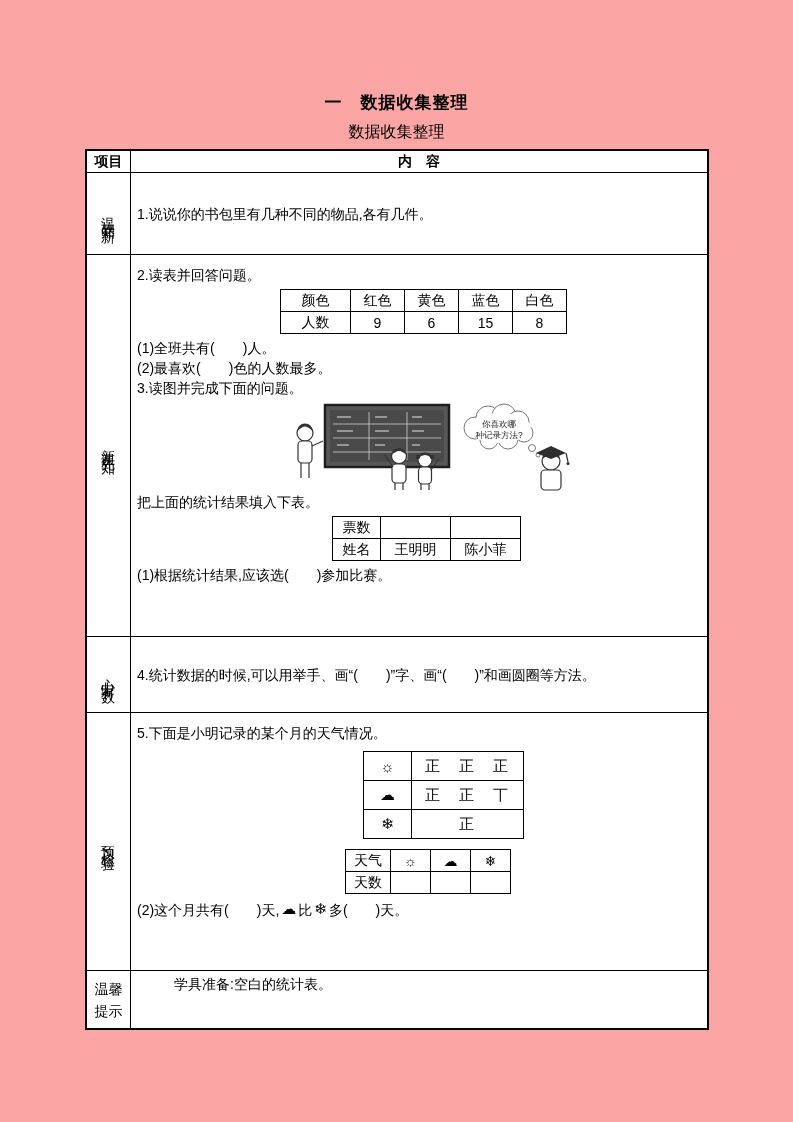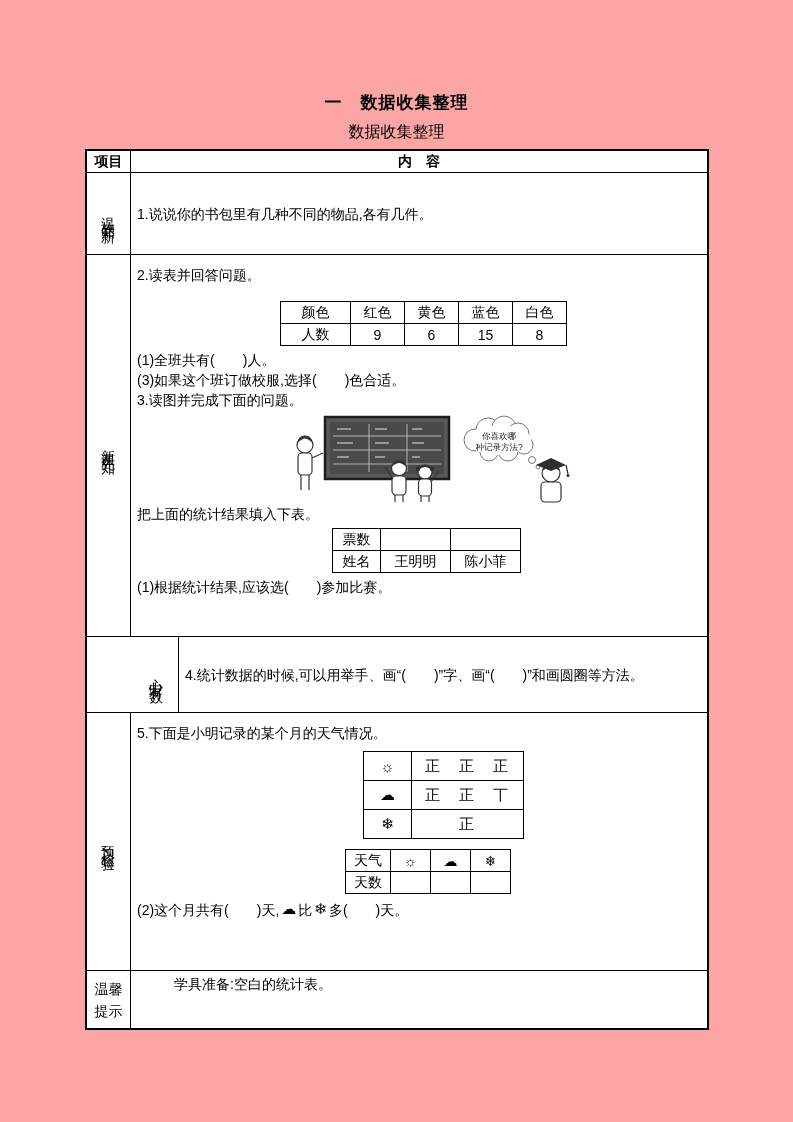--- a/index.html
+++ b/index.html
@@ -26,33 +26,33 @@
   .content-col { flex:1; min-width:0; font-size:14px; }
 
   .header-row { height:22px; }
   .header-row .label-col { font-weight:700; }
   .header-content { display:flex; align-items:center; justify-content:center; font-weight:700; }
 
   .vertical { writing-mode:vertical-lr; text-orientation:upright; letter-spacing:4px; }
 
   .row-review  { height:82px; }
   .row-new     { height:382px; }
-  .row-know    { height:76px;padding-left:48px; }
+  .row-know    { height:76px; }
   .row-preview { height:258px; }
   .row-tips    { height:57px; }
 
   .vcenter { display:flex; align-items:center; padding-left:6px; }
   .content-pad { padding:10px 8px 0 6px; }
 
   p.qline { margin:0; line-height:20px; }
 
   table.inner { border-collapse:collapse; background:#fff; }
   table.inner td { border:1px solid #000; text-align:center; font-size:14px; padding:0 4px; }
 
-  .color-table { margin:16px 0 4px 143px;padding-left:41px; }
+  .color-table { margin:4px 0 4px 143px;padding-left:41px; }
   .color-table td { height:22px; }
   .color-table td:nth-child(1) { width:70px; }
   .color-table td:nth-child(n+2) { width:54px; }
 
   .illu-wrap { margin:2px 0 0 152px; height:92px; }
 
   .vote-table { margin:4px 0 4px 195px; }
   .vote-table td { height:22px; }
   .vote-table td:nth-child(1) { width:48px; }
   .vote-table td:nth-child(n+2) { width:70px; }
@@ -119,21 +119,21 @@
             <td>人数</td>
             <td>9</td>
             <td>6</td>
             <td>15</td>
             <td>8</td>
           </tr>
         </tbody>
           </table>
 
         <p class="qline">(1)全班共有(　　)人。</p>
-        <p class="qline">(3)如果这个班订做校服,选择(　　)色合适。</p>
+        <p class="qline">(2)最喜欢(　　)色的人数最多。</p>
         <p class="qline">3.读图并完成下面的问题。</p>
 
         <div class="illu-wrap">
           <svg width="290" height="92" viewBox="0 0 290 92">
 
             <g stroke="#333" fill="none" stroke-width="1.2">
               <circle cx="16" cy="33" r="8" fill="#fff"></circle>
               <path d="M8.5 31 Q9 23.5 16 23.5 Q23 23.5 23.5 31 Q19 26.5 16 26.5 Q13 26.5 8.5 31 Z" fill="#333" stroke="none"></path>
               <rect x="9" y="41" width="14" height="22" rx="4" fill="#fff"></rect>
               <path d="M23 46 L34 41"></path>

